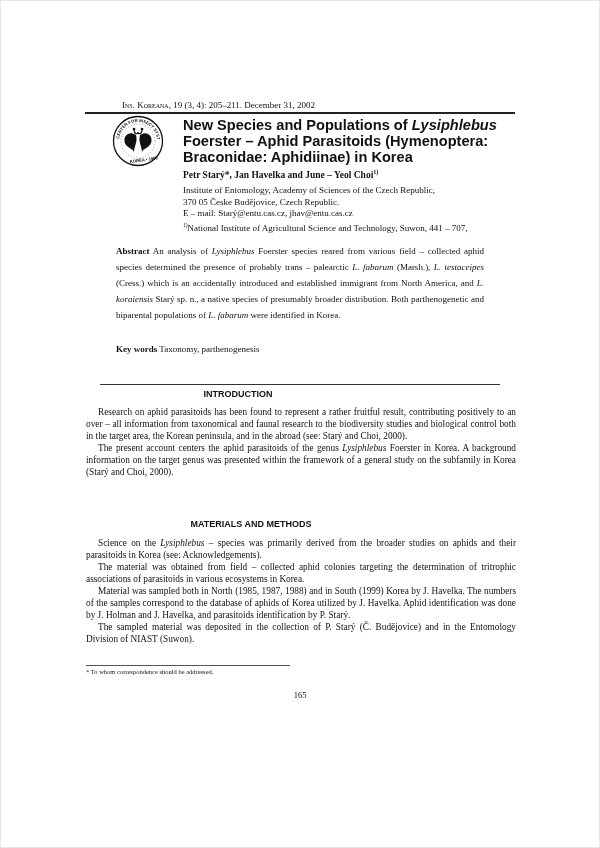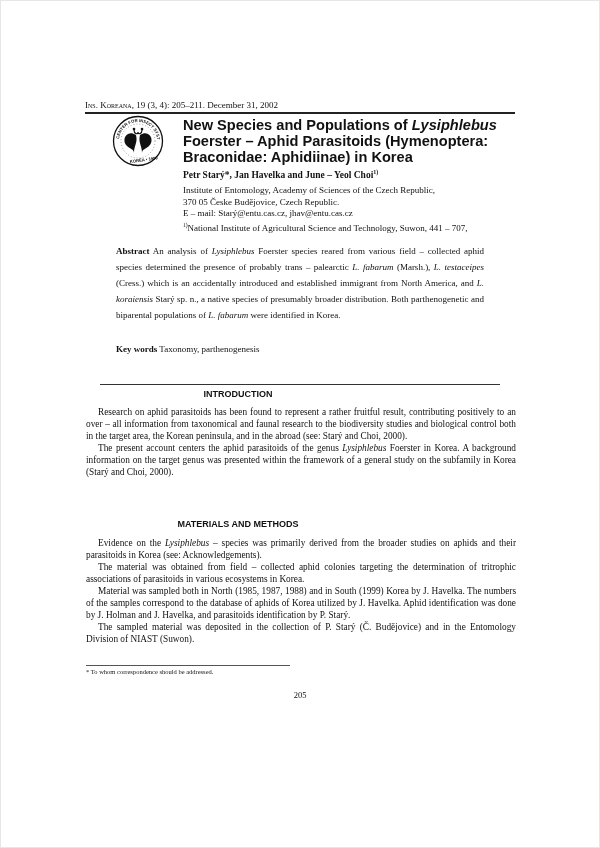--- a/index.html
+++ b/index.html
@@ -12,21 +12,21 @@
     color: #111;
   }
   .page-border {
     position: absolute; left: 0; top: 0; width: 598px; height: 846px;
     border: 1px solid #e6e6e6;
   }
   .running-header {
     position: absolute; left: 85px; top: 100px;
     font-size: 9px; letter-spacing: 0;
   }
-  .running-header .sc { font-variant: small-caps; }
+  .running-header .sc { font-variant: small-caps; margin-left: 37px; }
   .header-rule {
     position: absolute; left: 85px; top: 112px; width: 430px;
     height: 2px; background: #222;
   }
   .logo {
     position: absolute; left: 112px; top: 115px; width: 52px; height: 52px;
   }
   .title {
     position: absolute; left: 183px; top: 117px; width: 330px;
     font-family: "Liberation Sans", sans-serif; font-weight: bold;
@@ -124,25 +124,25 @@
 <div class="keywords"><b>Key words</b><span>  Taxonomy, parthenogenesis</span></div>
 
 <div class="section-rule"></div>
 <div class="section-heading" style="top:389px;">INTRODUCTION</div>
 
 <div class="body-text" style="top:406px;">
   <p>Research on aphid parasitoids has been found to represent a rather fruitful result, contributing positively to an over – all information from taxonomical and faunal research to the biodiversity studies and biological control both in the target area, the Korean peninsula, and in the abroad (see: Starý and Choi, 2000).</p>
   <p><span>The present account centers the aphid parasitoids of the genus </span><i>Lysiphlebus</i><span> Foerster in Korea. A background information on the target genus was presented within the framework of a general study on the subfamily in Korea (Starý and Choi, 2000).</span></p>
 </div>
 
-<div class="section-heading" style="top:519px;">MATERIALS AND METHODS</div>
+<div class="section-heading" style="top:519px;padding-left:13px;">MATERIALS AND METHODS</div>
 
 <div class="body-text" style="top:537px;">
-  <p><span>Evidence on the </span><i>Lysiphlebus</i><span> – species was primarily derived from the broader studies on aphids and their parasitoids in Korea (see: Acknowledgements).</span></p>
+  <p><span>Science on the </span><i>Lysiphlebus</i><span> – species was primarily derived from the broader studies on aphids and their parasitoids in Korea (see: Acknowledgements).</span></p>
   <p>The material was obtained from field – collected aphid colonies targeting the determination of tritrophic associations of parasitoids in various ecosystems in Korea.</p>
   <p>Material was sampled both in North (1985, 1987, 1988) and in South (1999) Korea by J. Havelka. The numbers of the samples correspond to the database of aphids of Korea utilized by J. Havelka. Aphid identification was done by J. Holman and J. Havelka, and parasitoids identification by P. Starý.</p>
   <p>The sampled material was deposited in the collection of P. Starý (Č. Budějovice) and in the Entomology Division of NIAST (Suwon).</p>
 </div>
 
 <div class="footnote-rule"></div>
 <div class="footnote">* To whom correspondence should be addressed.</div>
 
-<div class="page-number">205</div>
+<div class="page-number">165</div>
 
 </body></html>

